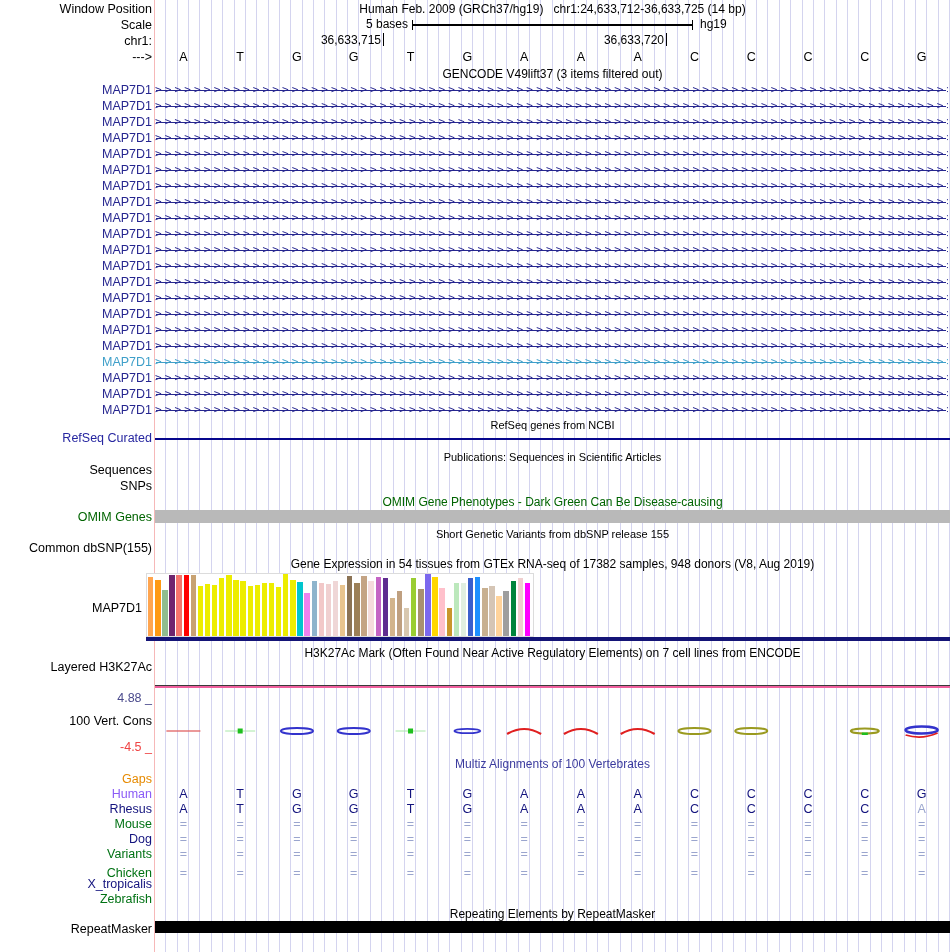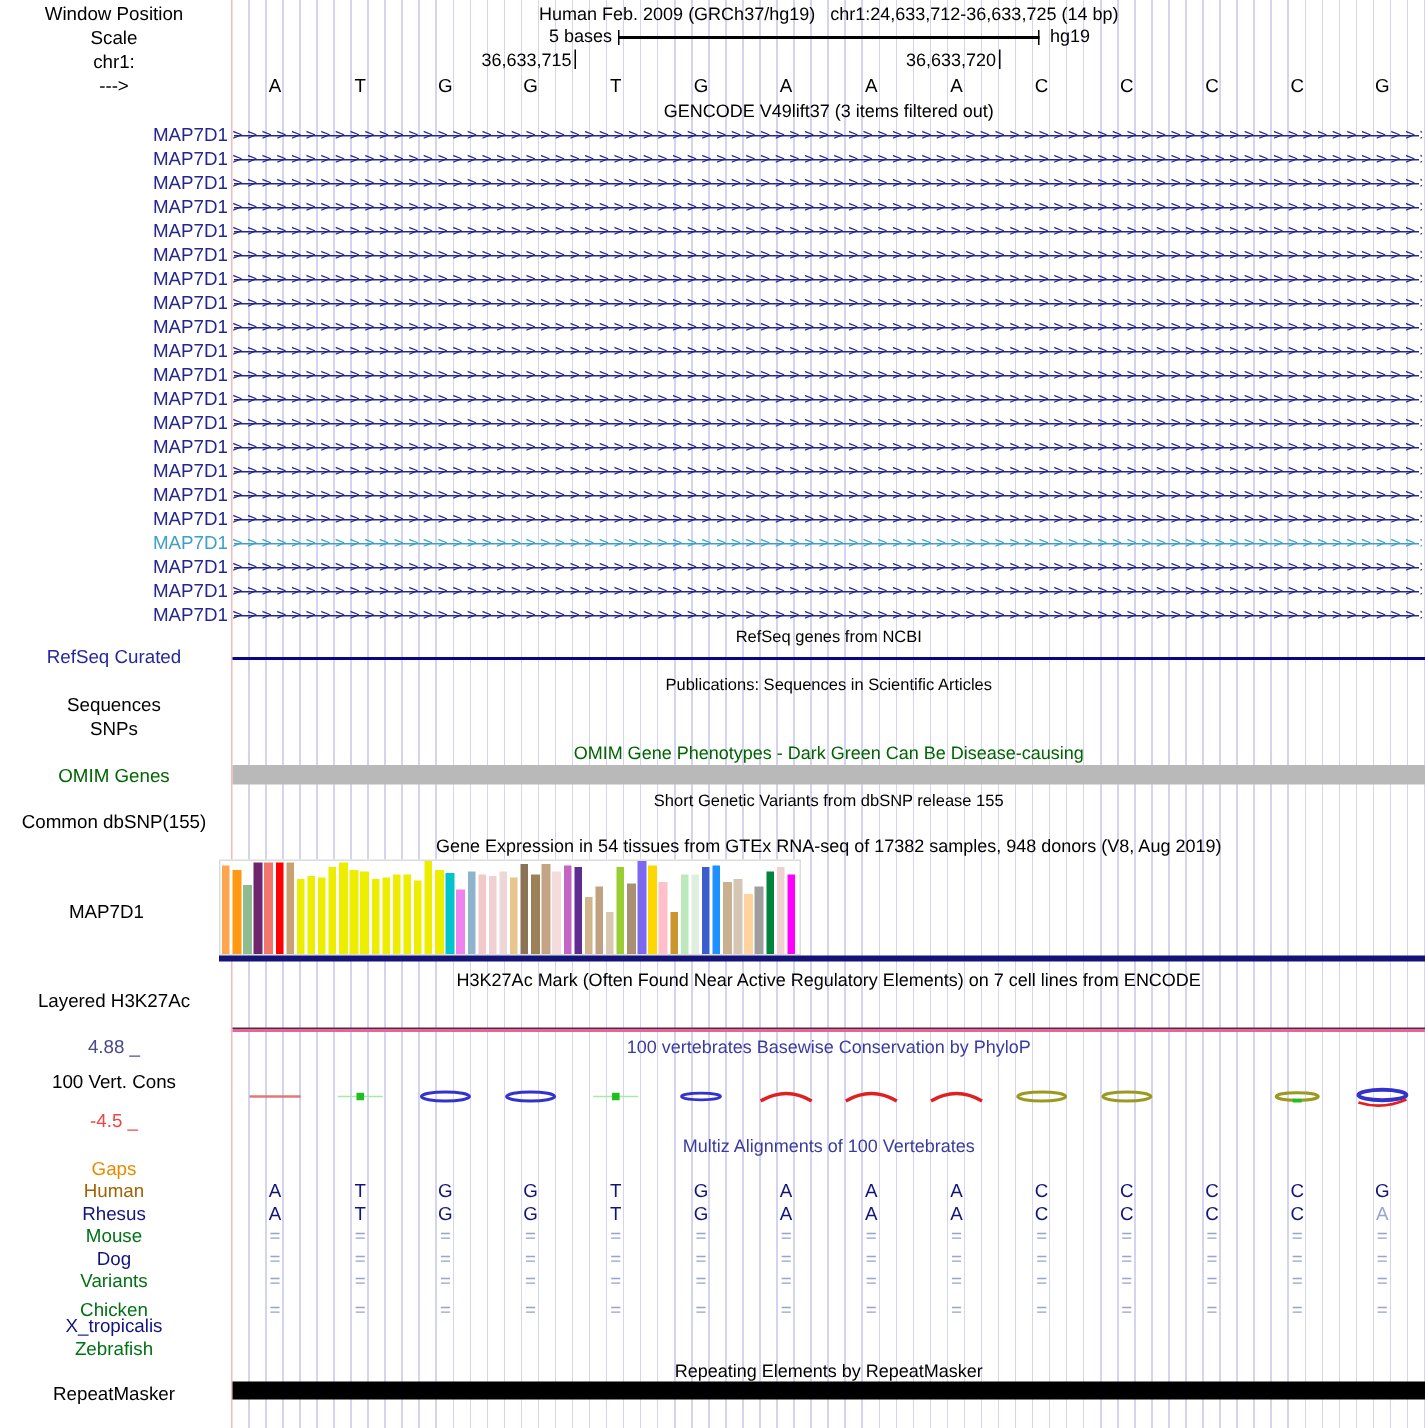--- a/index.html
+++ b/index.html
@@ -2,21 +2,21 @@
 <html><head>
 <meta charset="utf-8">
 <style>
   html,body{margin:0;padding:0;background:#fff;}
   #screen{position:relative;width:950px;height:952px;background:#fff;overflow:hidden;
           font-family:"Liberation Sans",sans-serif;color:#000;}
   
   #grid{position:absolute;left:155px;top:0;width:795px;height:952px;
         background:repeating-linear-gradient(to right,transparent 0px,transparent 10.36px,#d4d4ef 10.36px,#d4d4ef 11.36px);}
   #pink-guide{position:absolute;left:154px;top:0;width:1px;height:952px;background:#f6b8b8;}
-  .label{position:absolute;left:0;width:152px;text-align:center;font-size:12.5px;line-height:14px;height:14px;white-space:nowrap;}
+  .label{position:absolute;left:0;width:152px;text-align:right;font-size:12.5px;line-height:14px;height:14px;white-space:nowrap;}
   .ctitle{position:absolute;left:155px;width:795px;text-align:center;font-size:12px;line-height:14px;white-space:nowrap;}
   .small{font-size:11px;}
   .seq-row{position:absolute;left:155px;width:795px;display:flex;}
   .seq-row span{flex:1;text-align:center;font-size:12.5px;line-height:15px;}
   #gene-rows{position:absolute;left:0;top:82px;width:950px;height:336px;}
   .gene-row{position:absolute;left:0;width:950px;height:16px;}
   .glabel{position:absolute;left:0;width:152px;text-align:right;font-size:12.5px;line-height:16px;}
   .garrows{position:absolute;left:155px;top:0;width:793px;height:16px;overflow:hidden;}
   .garrows .intron-line{position:absolute;left:1px;right:2px;top:8px;height:1px;background:currentColor;}
   .garrows span{position:absolute;left:0;top:0;font-family:"DejaVu Sans Mono",monospace;font-size:11px;line-height:16px;letter-spacing:3.15px;white-space:nowrap;}
@@ -305,21 +305,20 @@
       <div class="bar" style="height: 58px; background: rgb(240, 208, 208);"></div>
       <div class="bar" style="height: 53px; background: rgb(255, 0, 255);"></div>
     </div>
   <div id="gtex-baseline"></div>
 
   <div class="ctitle" style="top:646px">H3K27Ac Mark (Often Found Near Active Regulatory Elements) on 7 cell lines from ENCODE</div>
   <div class="label" style="top:660px">Layered H3K27Ac</div>
   <div id="h3k-zero"></div>
 
   <div class="label" style="top:691px;color:#4a4a8c">4.88 _</div>
-  <div class="ctitle" style="top:691px;color:#3b3b9e">100 vertebrates Basewise Conservation by PhyloP</div>
   <div class="label" style="top:714px">100 Vert. Cons</div>
   <svg id="phylop-svg" width="795" height="26" viewBox="0 0 795 26">
       <line x1="11.392857142857142" y1="12" x2="45.39285714285714" y2="12" stroke="#e06060" stroke-width="1.6" opacity="0.85"></line>
       <line x1="70.17857142857143" y1="12" x2="100.17857142857143" y2="12" stroke="#a8e8a8" stroke-width="1"></line>
       <rect x="82.67857142857143" y="9.5" width="5" height="5" fill="#1fbf1f"></rect>
       <ellipse cx="141.96428571428572" cy="12" rx="16" ry="3" fill="none" stroke="#3333cc" stroke-width="2"></ellipse>
       <ellipse cx="198.75" cy="12" rx="16" ry="3" fill="none" stroke="#3333cc" stroke-width="2"></ellipse>
       <line x1="240.53571428571428" y1="12" x2="270.5357142857143" y2="12" stroke="#a8e8a8" stroke-width="1"></line>
       <rect x="253.03571428571428" y="9.5" width="5" height="5" fill="#1fbf1f"></rect>
       <ellipse cx="312.3214285714286" cy="12" rx="13" ry="2.2" fill="none" stroke="#3333cc" stroke-width="1.8"></ellipse>
@@ -334,21 +333,21 @@
       <path d="M 750.6071428571428 16 Q 766.6071428571428 21 782.6071428571428 14" fill="none" stroke="#e02020" stroke-width="1.8"></path>
     </svg>
   <div class="label" style="top:740px;color:#ef4444">-4.5 _</div>
 
   <div class="ctitle" style="top:757px;color:#3b3b9e">Multiz Alignments of 100 Vertebrates</div>
   <div id="multiz-rows">
       <div class="mz-row" style="top: 0px;">
         <div class="label" style="top: 0px; color: rgb(230, 138, 0);">Gaps</div>
       </div>
       <div class="mz-row" style="top: 15px;">
-        <div class="label" style="top: 0px; color: #a16207;">Human</div>
+        <div class="label" style="top: 0px; color: #8b5cf6;">Human</div>
         <div class="mz-cells">
           <span class="" style="color: rgb(19, 19, 126);">A</span>
           <span class="" style="color: rgb(19, 19, 126);">T</span>
           <span class="" style="color: rgb(19, 19, 126);">G</span>
           <span class="" style="color: rgb(19, 19, 126);">G</span>
           <span class="" style="color: rgb(19, 19, 126);">T</span>
           <span class="" style="color: rgb(19, 19, 126);">G</span>
           <span class="" style="color: rgb(19, 19, 126);">A</span>
           <span class="" style="color: rgb(19, 19, 126);">A</span>
           <span class="" style="color: rgb(19, 19, 126);">A</span>

